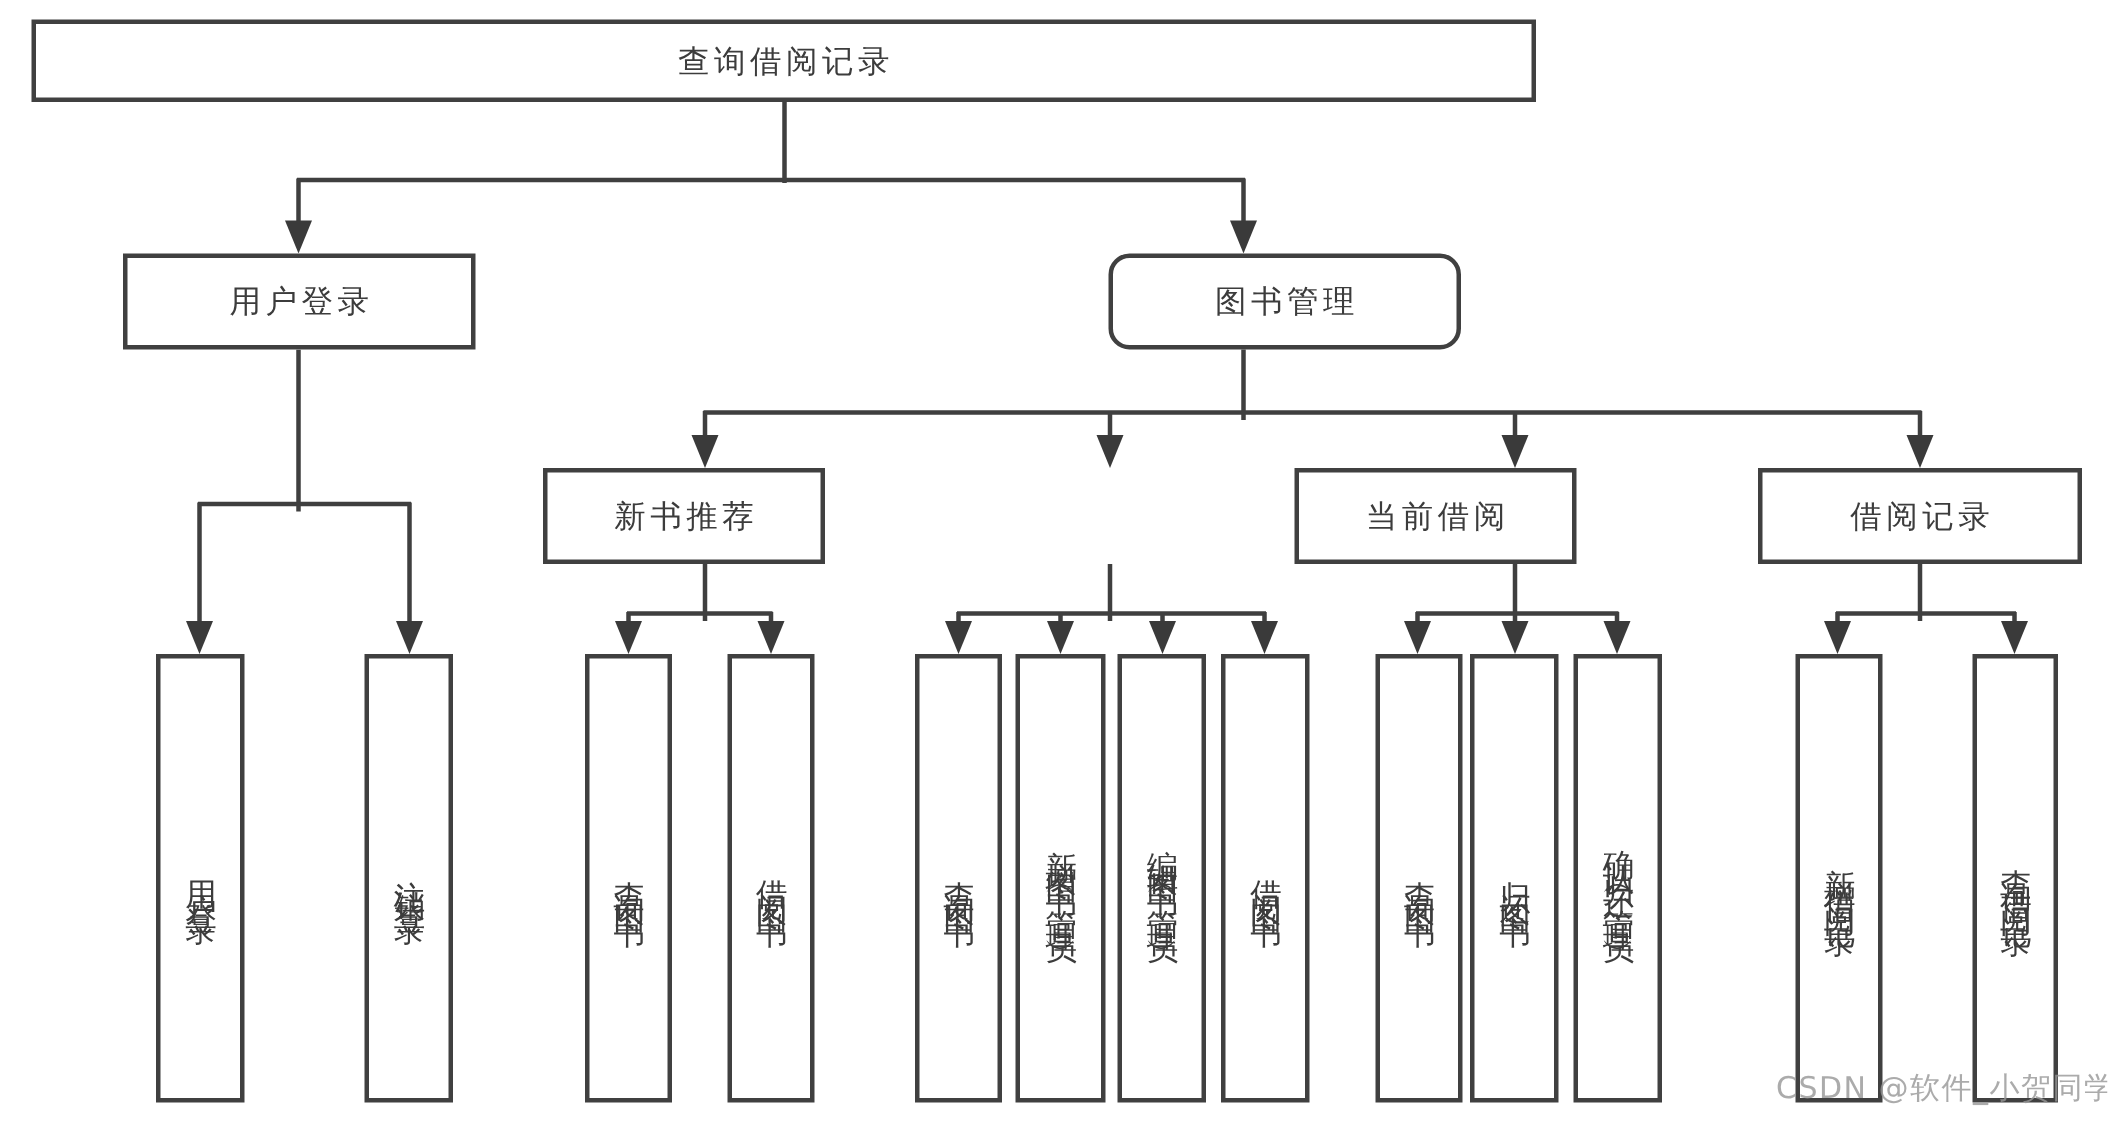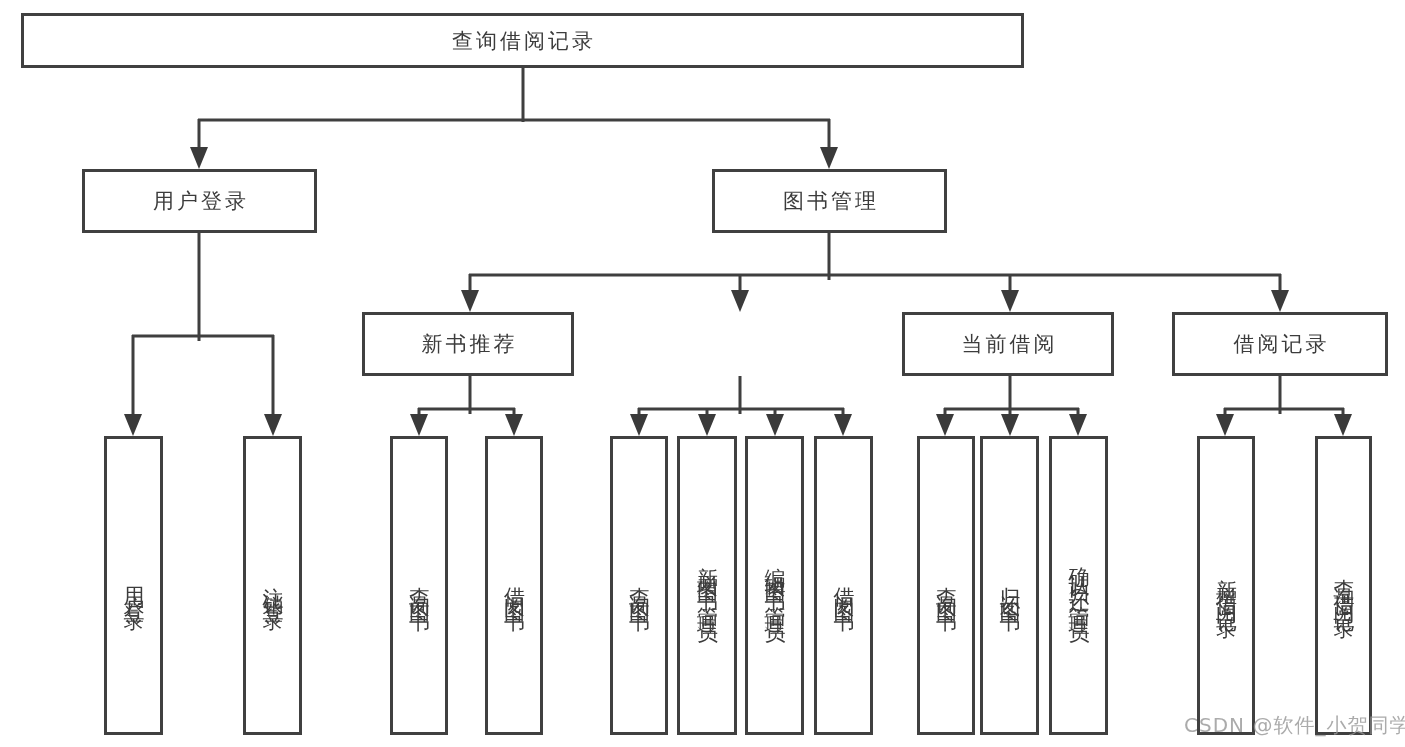--- a/index.html
+++ b/index.html
@@ -10,21 +10,21 @@
   .wires{position:absolute;left:0;top:0;z-index:1;}
   .wire{fill:none;stroke:#3f3f3f;stroke-width:3;}
   .head{fill:#3a3a3a;stroke:none;}
   .box{
     position:absolute;box-sizing:border-box;background:#ffffff;border:3px solid #404040;
     display:flex;align-items:center;justify-content:center;z-index:2;
   }
   .h span{font-size:21px;letter-spacing:3px;text-indent:3px;white-space:nowrap;color:#3c3c3c;}
   .root{left:21px;top:13px;width:1003px;height:55px;}
   .lvl2{top:169px;width:235px;height:64px;}
-  .lvl3{top:312px;width:212px;height:64px;}
+  .lvl3{top:312px;width:188px;height:64px;}
   .leaf{top:436px;height:299px;}
   .vtext{
     writing-mode:vertical-rl;text-orientation:mixed;
     font-size:21px;letter-spacing:8px;line-height:1;color:#3c3c3c;white-space:nowrap;
   }
   .watermark{
     position:absolute;left:1184px;top:712px;z-index:3;
     font-size:20px;letter-spacing:1px;color:rgba(150,150,150,0.8);white-space:nowrap;
   }
 </style>
@@ -91,28 +91,28 @@
     </g>
   </svg>
 
   <div class="box h root">
     <span>查询借阅记录</span>
   </div>
 
   <div class="box h lvl2" style="left:82px;">
     <span>用户登录</span>
   </div>
-  <div class="box h lvl2" style="left:712px;">
+  <div class="box h lvl2" style="left:739px;border-radius:14px;">
     <span>图书管理</span>
   </div>
 
   <div class="box h lvl3" style="left:362px;">
     <span>新书推荐</span>
   </div>
-  <div class="box h lvl3" style="left:902px;">
+  <div class="box h lvl3" style="left:863px;">
     <span>当前借阅</span>
   </div>
   <div class="box h lvl3" style="left:1172px;width:216px;">
     <span>借阅记录</span>
   </div>
 
   <div class="box leaf" style="left:104px;width:59px;">
     <span class="vtext">用户登录</span>
   </div>
   <div class="box leaf" style="left:243px;width:59px;">

